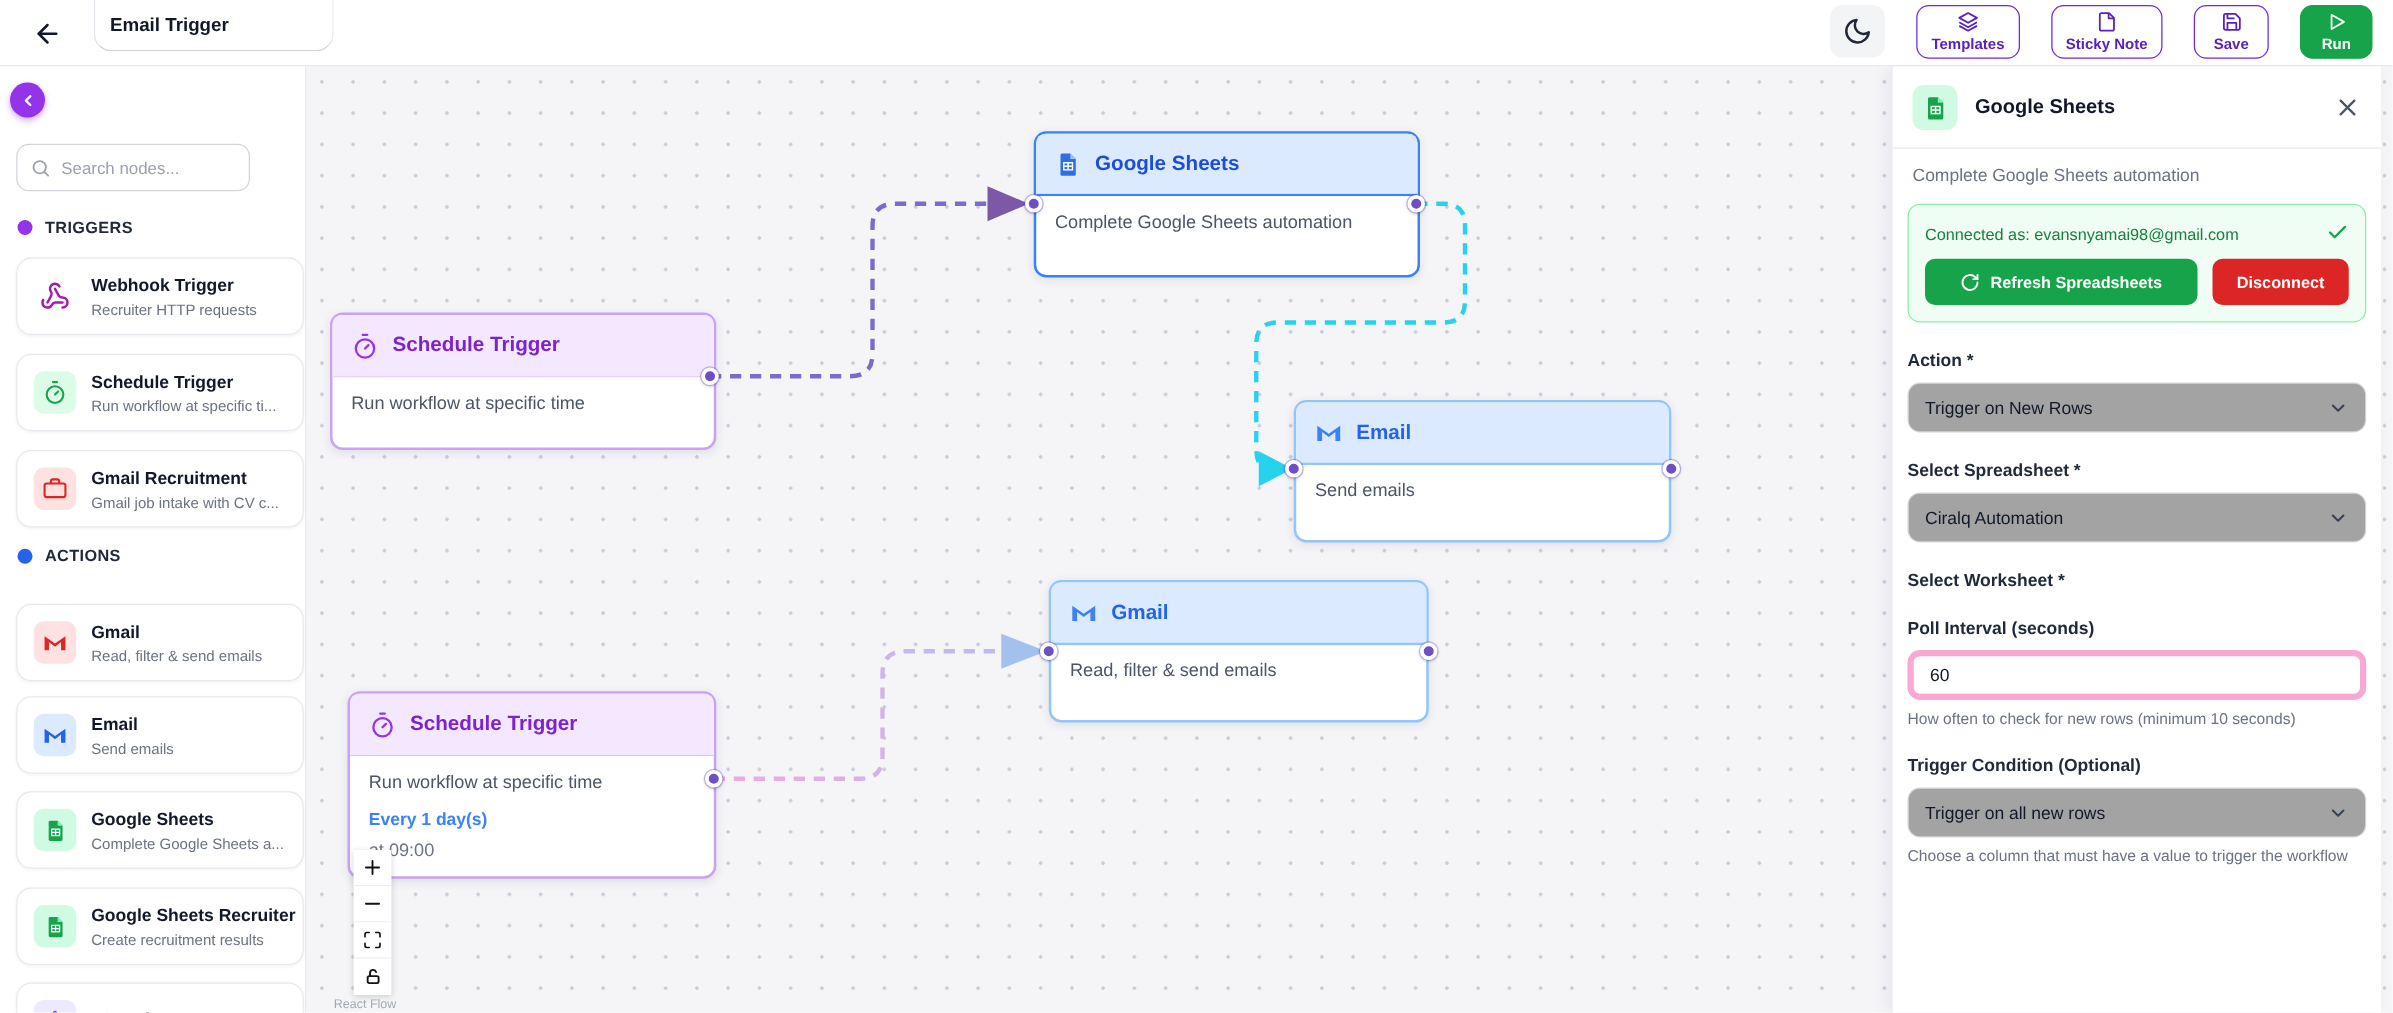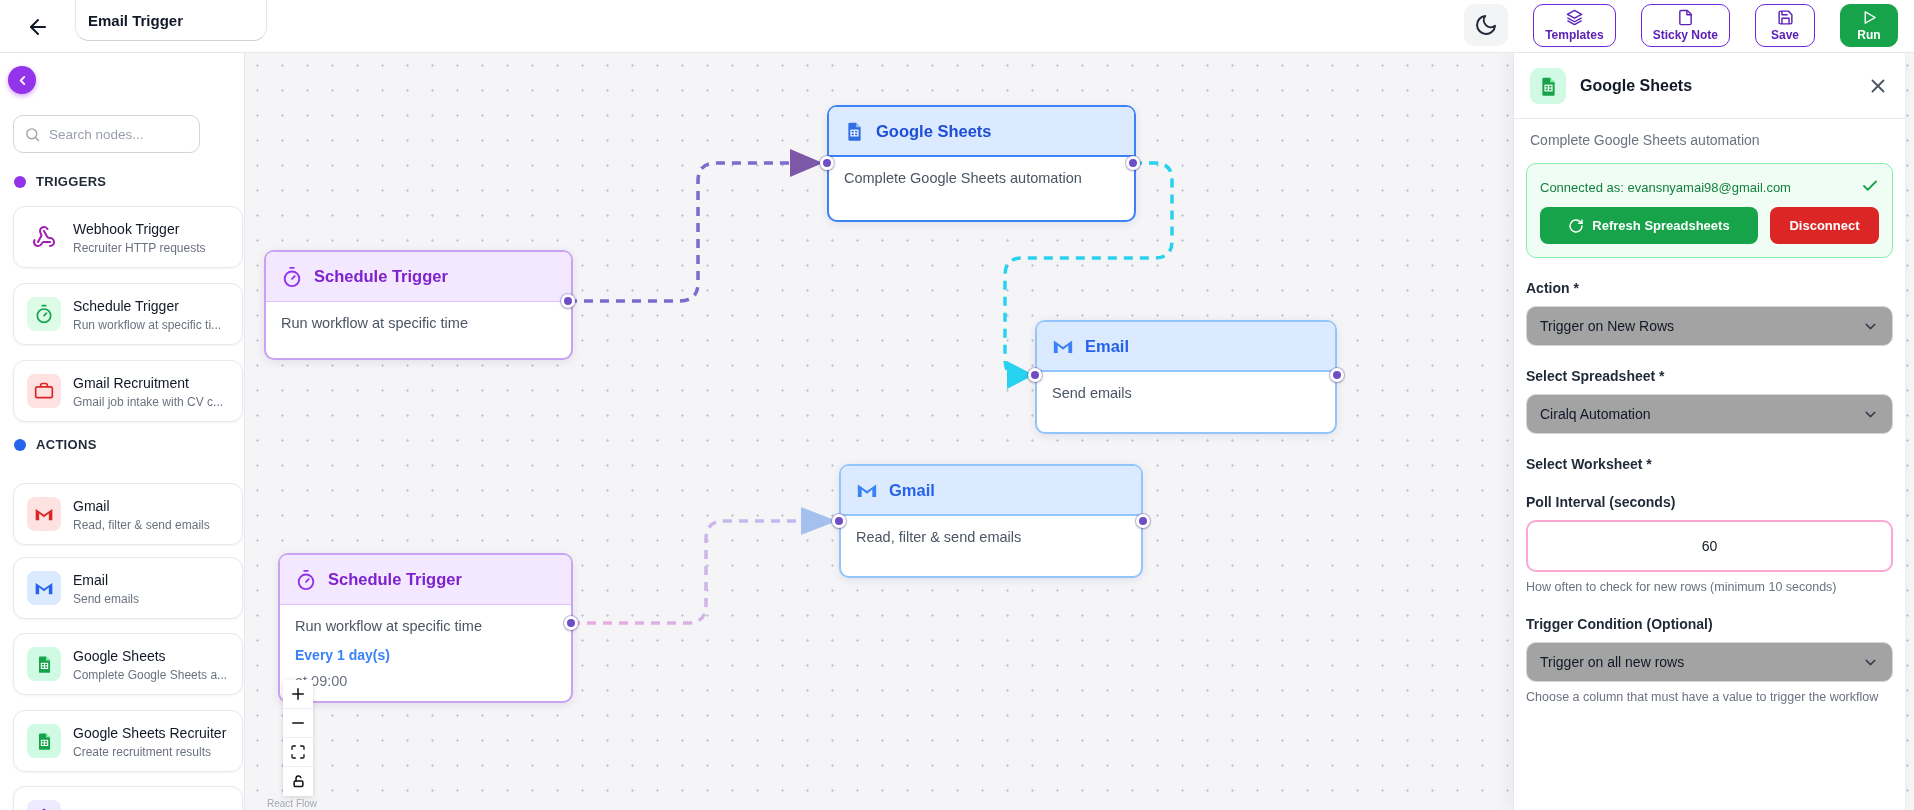--- a/index.html
+++ b/index.html
@@ -37,21 +37,21 @@
     font-family:"Liberation Sans", sans-serif; color:#374151; }
   .search-box input::placeholder { color:#9aa1ad; }
   .sec-head { position:absolute; left:14px; display:flex; align-items:center; gap:10px;
     font-size:13px; font-weight:700; color:#1f2937; letter-spacing:.3px; }
   .sec-dot { width:12px; height:12px; border-radius:50%; }
   .scard { position:absolute; left:13px; width:230px; height:62px; background:#fff;
     border:1px solid #e8e9ee; border-radius:12px; box-shadow:0 1px 3px rgba(20,25,60,.05);
     display:flex; align-items:center; padding:0 13px; gap:12px; cursor:pointer; }
   .scard .ibox { width:34px; height:34px; border-radius:8px; flex:none;
     display:flex; align-items:center; justify-content:center; }
-  .scard .t1 { font-size:14px; font-weight:400; color:#111827; white-space:nowrap; }
+  .scard .t1 { font-size:14px; font-weight:700; color:#111827; white-space:nowrap; }
   .scard .t2 { font-size:12px; color:#6b7280; margin-top:3px; white-space:nowrap; }
 
   
   .canvas { position:absolute; left:245px; top:53px; right:0; bottom:0; background:#f5f5f8;
     background-image:radial-gradient(#c8cad6 1.2px, transparent 1.4px); background-size:25px 25px; }
   .wires { position:absolute; left:0; top:0; z-index:1; }
   .node { position:absolute; background:#fff; border-radius:10px; border:2px solid;
     box-shadow:0 2px 8px rgba(30,40,80,.10); z-index:2; cursor:pointer; }
   .node-h { display:flex; align-items:center; gap:11px; height:50px; padding:0 15px;
     border-radius:7px 7px 0 0; font-size:16.5px; font-weight:700; }
@@ -96,23 +96,23 @@
   .btn-disconnect { flex:1; height:37px; background:#dc2626; border:none; border-radius:8px;
     color:#fff; font-size:13px; font-weight:700; cursor:pointer; font-family:"Liberation Sans",sans-serif; }
   .conn-note { margin-top:10px; font-size:12.5px; color:#4b5563; line-height:1.4; max-width:350px; }
   .fields { margin:0 12px; }
   .f-label { margin-top:22px; font-size:14px; font-weight:700; color:#1f2937; }
   .ctl { margin-top:10px; height:40px; border:1px solid #d1d5db; border-radius:10px;
     display:flex; align-items:center; justify-content:space-between; padding:0 13px;
     background:#a3a3a3; cursor:pointer; }
   .ctl .val { font-size:14px; color:#111827; }
   .ctl .chev { color:#374151; }
-  .ctl-input { margin-top:10px; height:52px; width:100%; border:2px solid #f9a8d4;
+  .ctl-input { margin-top:10px; height:40px; width:100%; border:5px solid #f9a8d4;
     border-radius:10px; padding:0 13px; font-size:14px; color:#111827; outline:none;
-    font-family:"Liberation Sans",sans-serif;text-align:center; }
+    font-family:"Liberation Sans",sans-serif; }
   .f-help { margin-top:8px; font-size:12.5px; color:#6b7280; }
 </style>
 </head>
 <body>
 
 <div class="topbar">
   <div class="back-btn">
     <svg viewBox="0 0 24 24" width="24" height="24" fill="none" stroke="currentColor" stroke-width="2" stroke-linecap="round" stroke-linejoin="round">
         <line x1="19" y1="12" x2="5" y2="12"></line>
         <polyline points="12 19 5 12 12 5"></polyline>

